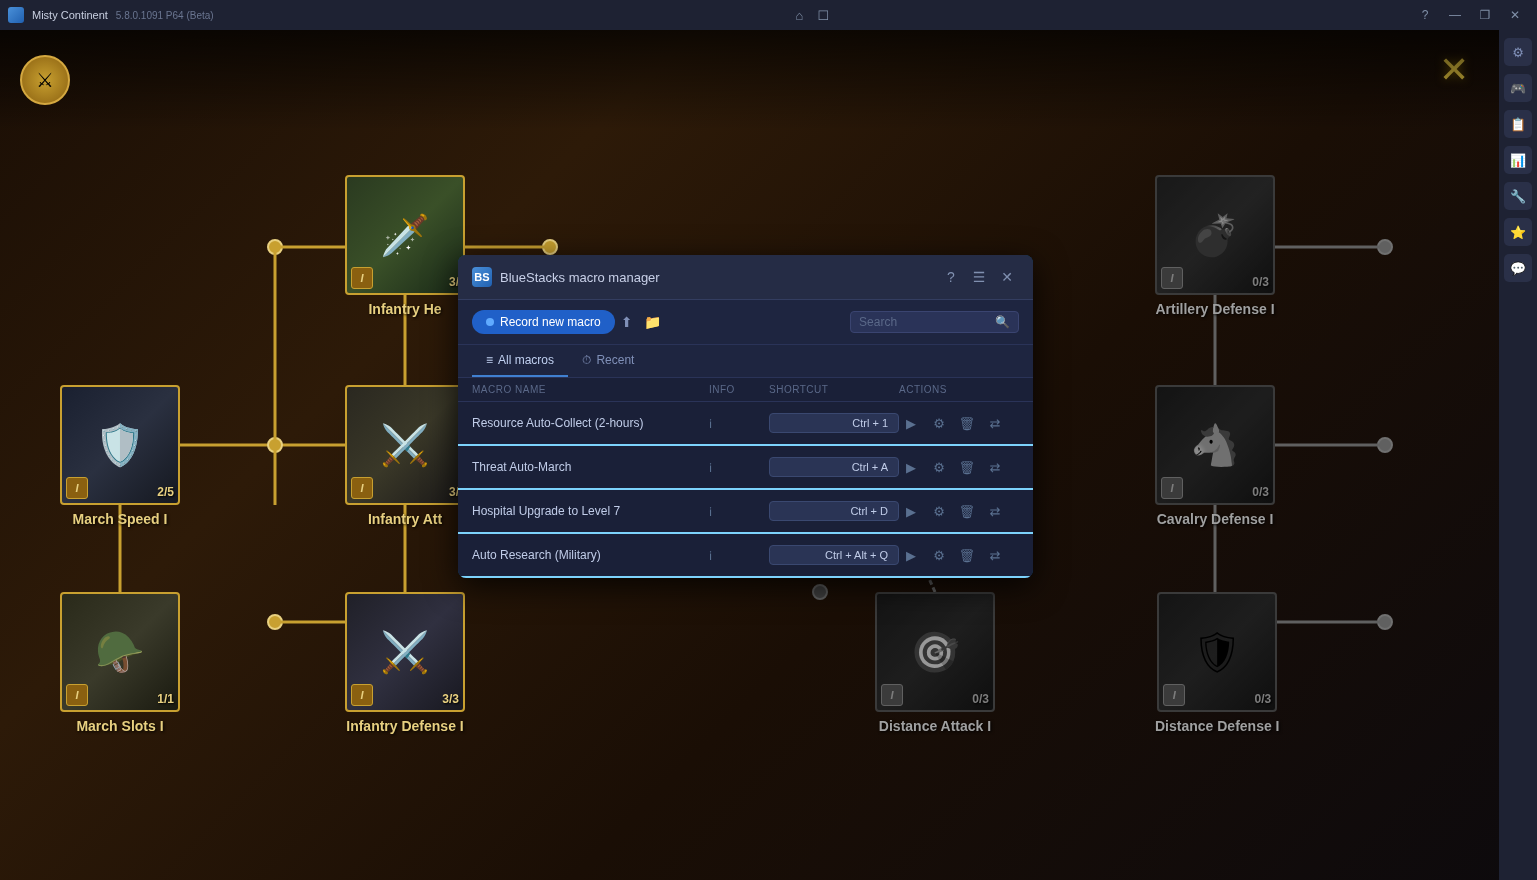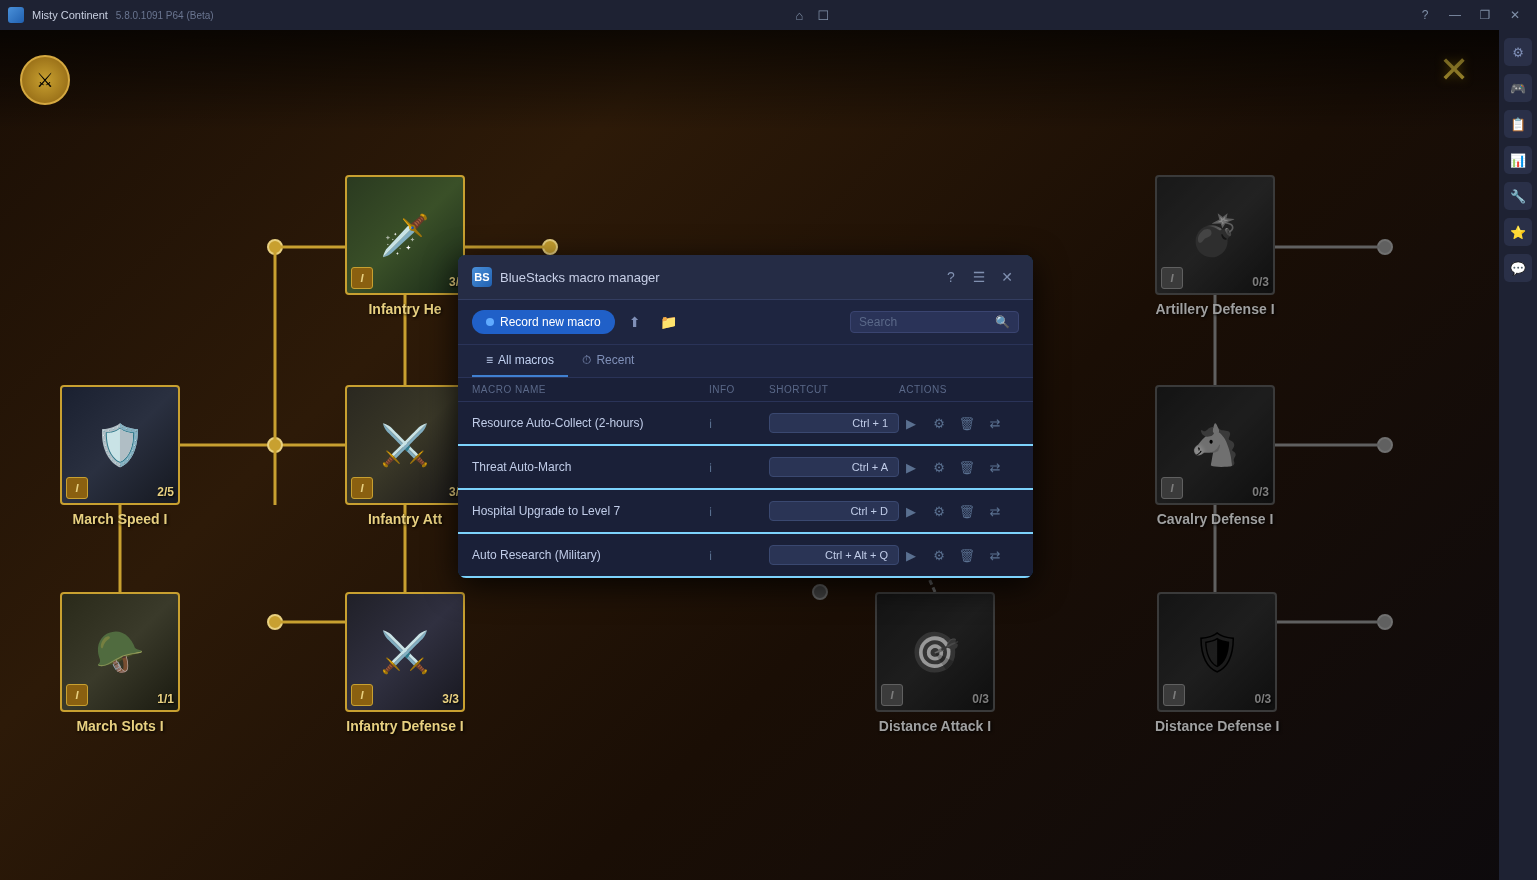--- a/index.html
+++ b/index.html
@@ -296,21 +296,20 @@
       background: #1e2540;
       padding: 10px 14px;
       display: flex;
       align-items: center;
       justify-content: space-between;
       border-bottom: 1px solid #2a3358;
     }
     .macro-toolbar-left {
       display: flex;
       align-items: center;
-      gap: 8px;
     }
     .record-btn {
       background: #2060c8;
       border: none;
       border-radius: 16px;
       padding: 5px 14px;
       color: white;
       font-size: 12px;
       cursor: pointer;
       display: flex;

